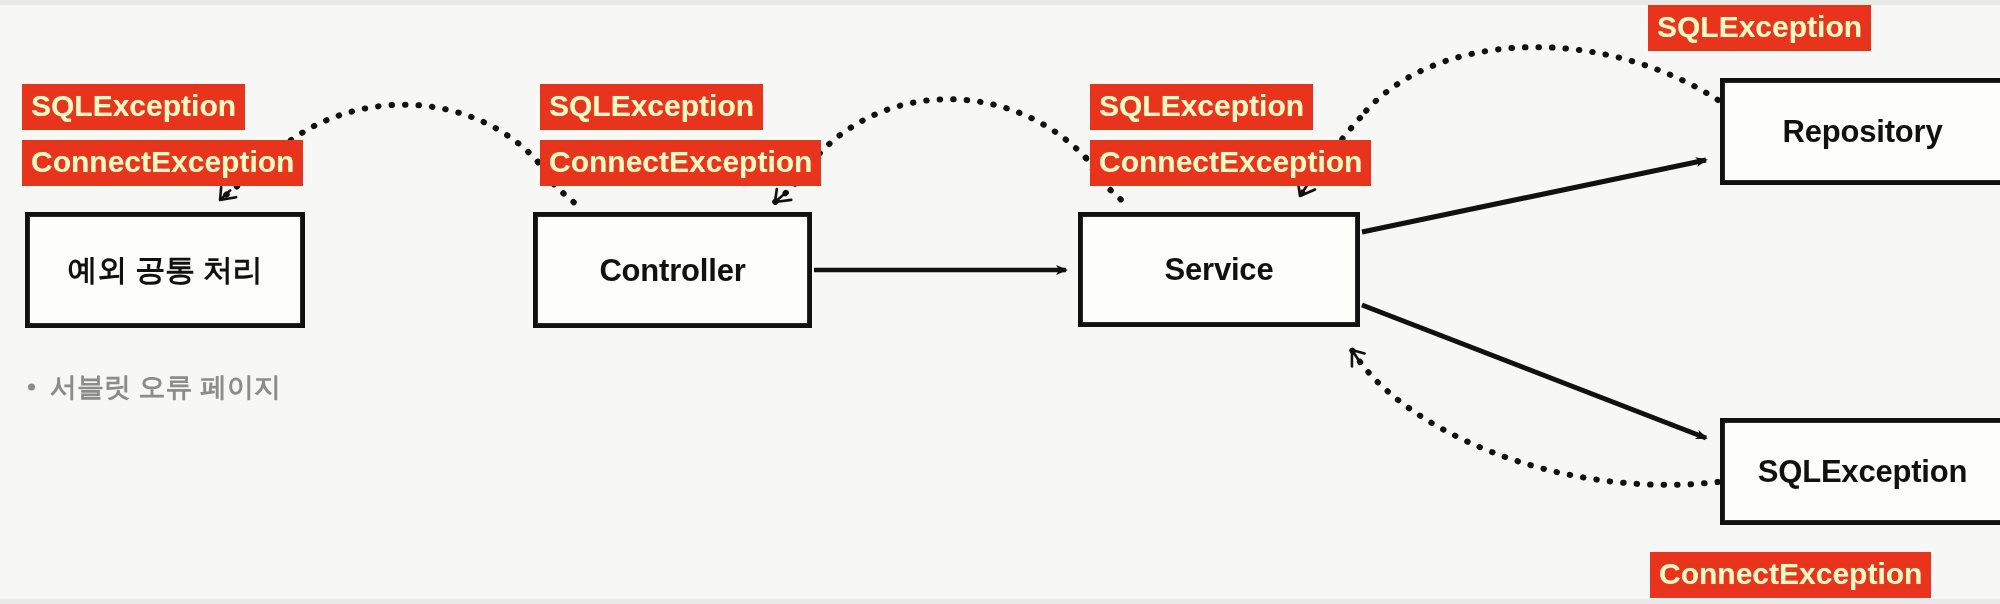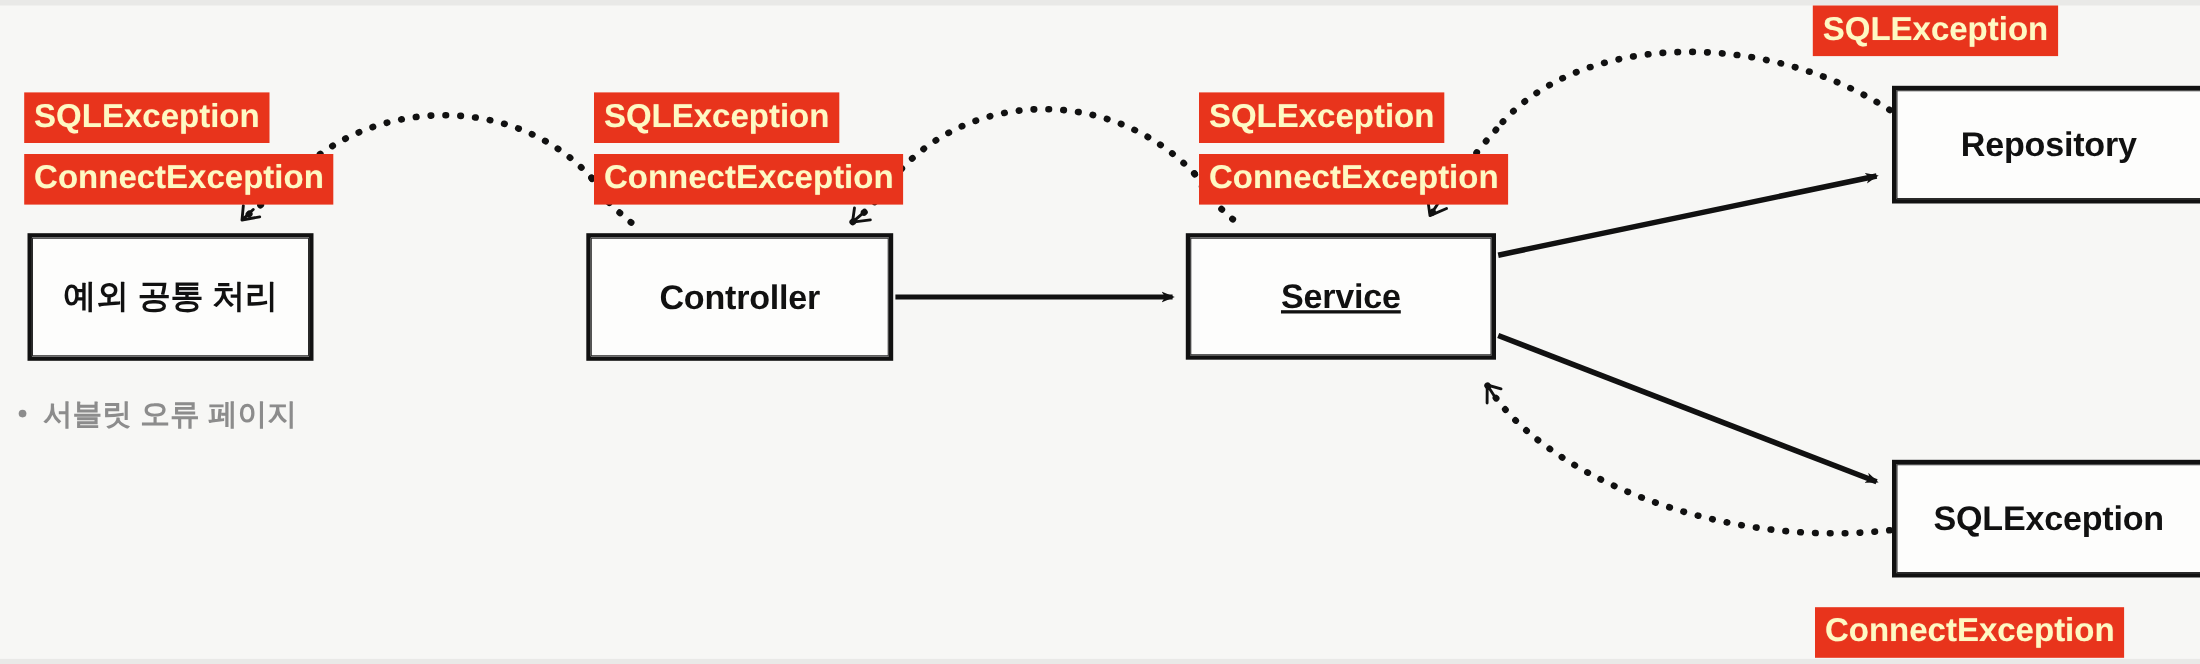--- a/index.html
+++ b/index.html
@@ -39,21 +39,21 @@
     white-space:nowrap;
     box-sizing:border-box;
     text-shadow:0 0 1px rgba(255,255,255,.35);
   }
 
   .bullets{
     position:absolute;
     color:#8c8c8c;
     font-weight:700;
     list-style:none;
-    margin:1px;padding:0;
+    margin:12px;padding:0;
   }
   .bullets li{
     position:relative;
     padding-left:30px;
     line-height:1.28;
     white-space:nowrap;
   }
   .bullets li::before{
     content:"";
     position:absolute;
@@ -96,27 +96,27 @@
 
     <g fill="none" stroke="#111111" stroke-width="6" stroke-linecap="round" stroke-dasharray="0.5 13">
       <path d="M268,160 C250,178 236,186 220,200" marker-end="url(#dotHead)"></path>
       <path d="M538,162 C548,182 562,192 578,206"></path>
       <path d="M812,162 C800,180 790,190 775,202" marker-end="url(#dotHead)"></path>
       <path d="M1086,158 C1096,178 1110,190 1126,204"></path>
       <path d="M1360,118 C1340,140 1320,168 1300,196" marker-end="url(#dotHead)"></path>
     </g>
   </svg>
 
-  <div class="node" style="left: 25px; top: 212px; width: 260px; height: 116px; font-size: 30px; background: rgb(253, 253, 252); border-color: rgb(17, 17, 17);">
+  <div class="node" style="left: 25px; top: 212px; width: 280px; height: 116px; font-size: 30px; background: rgb(253, 253, 252); border-color: rgb(17, 17, 17);">
     <span>예외 공통 처리</span>
   </div>
   <div class="node" style="left: 533px; top: 212px; width: 279px; height: 116px; font-size: 31px; background: rgb(253, 253, 252); border-color: rgb(17, 17, 17);">
     <span>Controller</span>
   </div>
-  <div class="node" style="left: 1078px; top: 212px; width: 282px; height: 115px; font-size: 31px; background: rgb(253, 253, 252); border-color: rgb(17, 17, 17); text-decoration: underline;">
+  <div class="node" style="left: 1078px; top: 212px; width: 282px; height: 115px; font-size: 31px; background: rgb(253, 253, 252); border-color: rgb(17, 17, 17);">
     <span>Service</span>
   </div>
   <div class="node" style="left: 1720px; top: 78px; width: 285px; height: 107px; font-size: 31px; background: rgb(253, 253, 252); border-color: rgb(17, 17, 17);">
     <span>Repository</span>
   </div>
   <div class="node" style="left: 1720px; top: 418px; width: 285px; height: 107px; font-size: 31px; background: rgb(253, 253, 252); border-color: rgb(17, 17, 17);">
     <span>SQLException</span>
   </div>
 
   <div class="exlabel" style="left: 22px; top: 84px; font-size: 30px; background: rgb(232, 52, 28);">SQLException</div>

